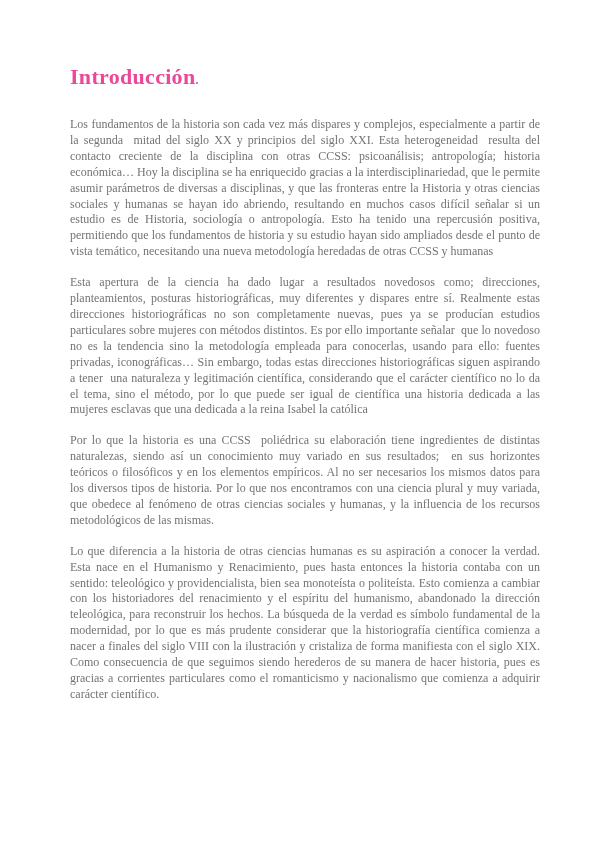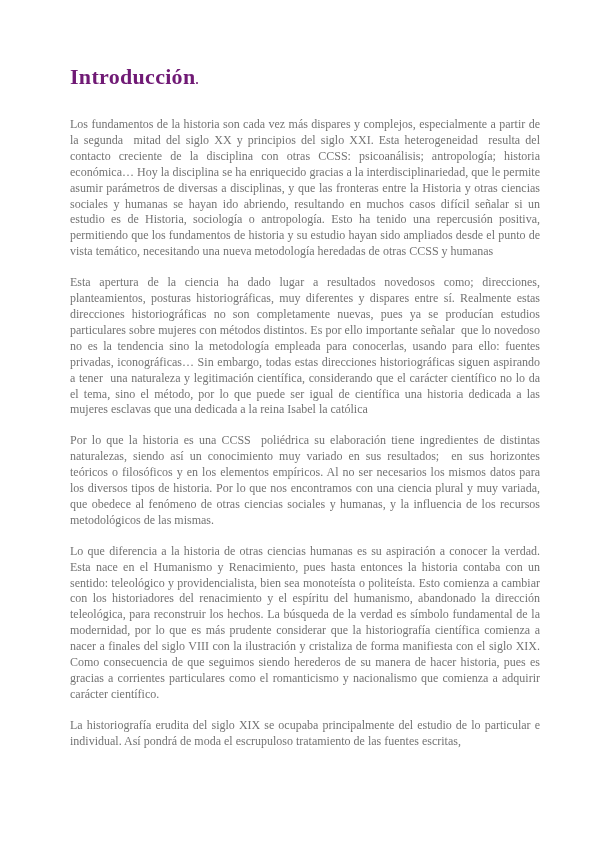--- a/index.html
+++ b/index.html
@@ -17,21 +17,21 @@
     font-family: "Liberation Serif", "DejaVu Serif", serif;
     padding: 64px 60px 0 70px;
     overflow: hidden;
   }
   .doc-title {
     margin: 0 0 24px 0;
     font-size: 22px;
     line-height: 26px;
     font-weight: 700;
     letter-spacing: 0.3px;
-    color: #701a75;
+    color: #ec4899;
   }
   .title-period {
     font-size: 12px;
     font-weight: 700;
   }
   .doc-para {
     margin: 0 0 15px 0;
     font-size: 12px;
     line-height: 15.9px;
     text-align: justify;
@@ -41,14 +41,13 @@
 </style>
 </head>
 <body>
 
 <div class="page">
   <h1 class="doc-title"><span>Introducción</span><span class="title-period">.</span></h1>
   <p class="doc-para">Los fundamentos de la historia son cada vez más dispares y complejos, especialmente a partir de la segunda  mitad del siglo XX y principios del siglo XXI. Esta heterogeneidad  resulta del contacto creciente de la disciplina con otras CCSS: psicoanálisis; antropología; historia económica… Hoy la disciplina se ha enriquecido gracias a la interdisciplinariedad, que le permite asumir parámetros de diversas a disciplinas, y que las fronteras entre la Historia y otras ciencias sociales y humanas se hayan ido abriendo, resultando en muchos casos difícil señalar si un estudio es de Historia, sociología o antropología. Esto ha tenido una repercusión positiva, permitiendo que los fundamentos de historia y su estudio hayan sido ampliados desde el punto de vista temático, necesitando una nueva metodología heredadas de otras CCSS y humanas</p>
   <p class="doc-para">Esta apertura de la ciencia ha dado lugar a resultados novedosos como; direcciones, planteamientos, posturas historiográficas, muy diferentes y dispares entre sí. Realmente estas direcciones historiográficas no son completamente nuevas, pues ya se producían estudios particulares sobre mujeres con métodos distintos. Es por ello importante señalar  que lo novedoso no es la tendencia sino la metodología empleada para conocerlas, usando para ello: fuentes privadas, iconográficas… Sin embargo, todas estas direcciones historiográficas siguen aspirando a tener  una naturaleza y legitimación científica, considerando que el carácter científico no lo da el tema, sino el método, por lo que puede ser igual de científica una historia dedicada a las mujeres esclavas que una dedicada a la reina Isabel la católica</p>
   <p class="doc-para">Por lo que la historia es una CCSS  poliédrica su elaboración tiene ingredientes de distintas naturalezas, siendo así un conocimiento muy variado en sus resultados;  en sus horizontes teóricos o filosóficos y en los elementos empíricos. Al no ser necesarios los mismos datos para los diversos tipos de historia. Por lo que nos encontramos con una ciencia plural y muy variada, que obedece al fenómeno de otras ciencias sociales y humanas, y la influencia de los recursos metodológicos de las mismas.</p>
   <p class="doc-para">Lo que diferencia a la historia de otras ciencias humanas es su aspiración a conocer la verdad. Esta nace en el Humanismo y Renacimiento, pues hasta entonces la historia contaba con un sentido: teleológico y providencialista, bien sea monoteísta o politeísta. Esto comienza a cambiar con los historiadores del renacimiento y el espíritu del humanismo, abandonado la dirección teleológica, para reconstruir los hechos. La búsqueda de la verdad es símbolo fundamental de la modernidad, por lo que es más prudente considerar que la historiografía científica comienza a nacer a finales del siglo VIII con la ilustración y cristaliza de forma manifiesta con el siglo XIX. Como consecuencia de que seguimos siendo herederos de su manera de hacer historia, pues es gracias a corrientes particulares como el romanticismo y nacionalismo que comienza a adquirir carácter científico.</p>
-  <p class="doc-para">La historiografía erudita del siglo XIX se ocupaba principalmente del estudio de lo particular e individual. Así pondrá de moda el escrupuloso tratamiento de las fuentes escritas,</p>
 </div>
 
 </body></html>

